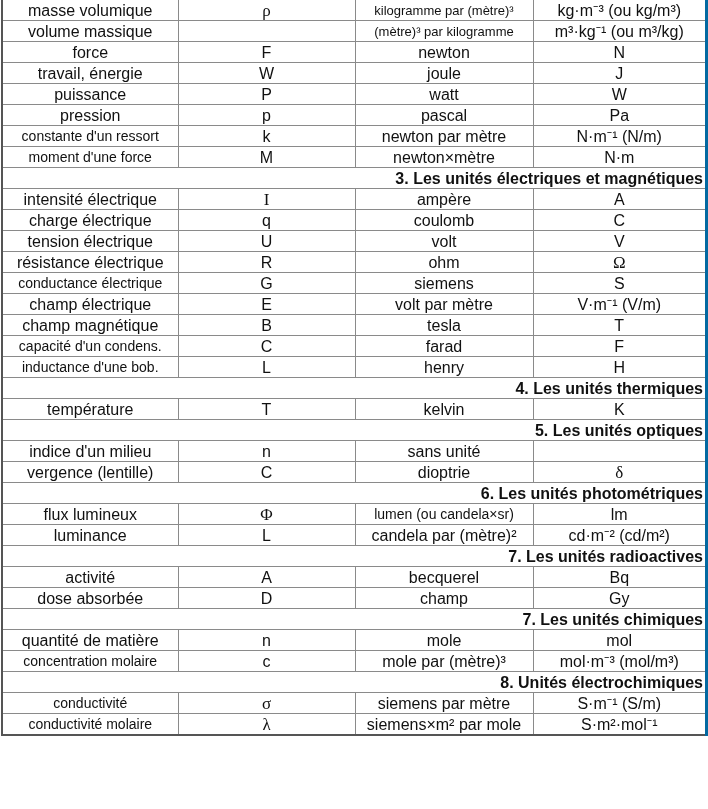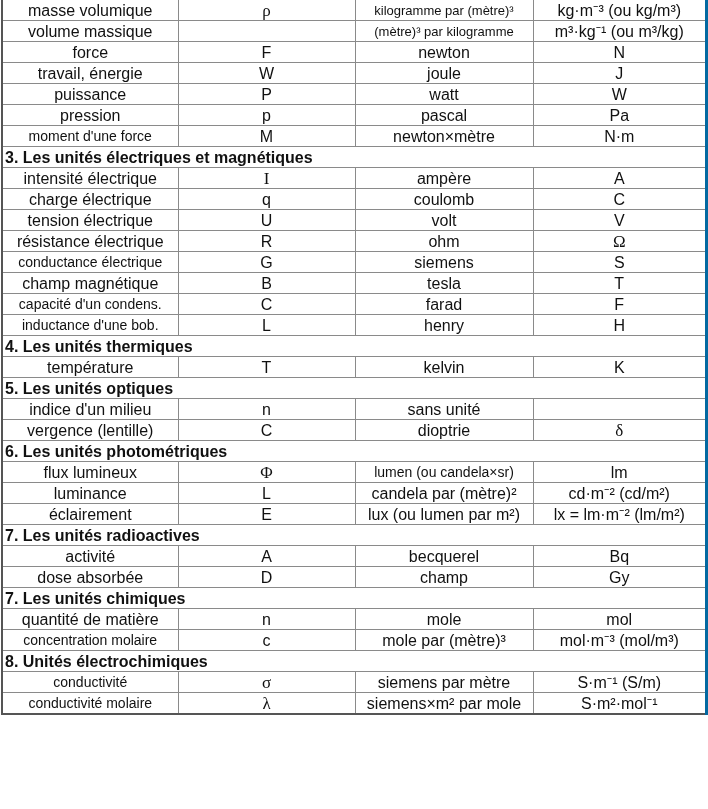--- a/index.html
+++ b/index.html
@@ -12,21 +12,21 @@
   table.units col.c1 { width: 176px; }
   table.units col.c2 { width: 177px; }
   table.units col.c3 { width: 178px; }
   table.units col.c4 { width: 175px; }
   table.units td {
     border: 1px solid #8a8a8a; height: 20px; padding: 0 2px;
     text-align: center; vertical-align: middle; line-height: 19px;
     white-space: nowrap; overflow: hidden;
   }
   table.units tr.section td {
-    font-weight: bold; text-align: left; font-size: 16px;
+    font-weight: bold; text-align: right; font-size: 16px;
   }
   td.sm { font-size: 14px; }
   td.xs { font-size: 13px; }
   td.serif { font-family: "Liberation Serif", serif; font-size: 17px; }
   table.units { border-left: 2px solid #555; border-right: 6px solid #0369a1; border-bottom: 2px solid #555; }
 </style>
 </head>
 <body>
 
 <table class="units">
@@ -67,20 +67,26 @@
     <td>watt</td>
     <td>W</td>
   </tr>
       <tr>
     <td>pression</td>
     <td>p</td>
     <td>pascal</td>
     <td>Pa</td>
   </tr>
       <tr>
+    <td class="sm">constante d'un ressort</td>
+    <td>k</td>
+    <td>newton par mètre</td>
+    <td>N·m⁻¹ (N/m)</td>
+  </tr>
+      <tr>
     <td class="sm">moment d'une force</td>
     <td>M</td>
     <td>newton×mètre</td>
     <td>N·m</td>
   </tr>
       <tr class="section">
     <td colspan="4">3. Les unités électriques et magnétiques</td>
   </tr>
       <tr>
     <td>intensité électrique</td>
@@ -106,20 +112,26 @@
     <td>ohm</td>
     <td class="serif">Ω</td>
   </tr>
       <tr>
     <td class="sm">conductance électrique</td>
     <td>G</td>
     <td>siemens</td>
     <td>S</td>
   </tr>
       <tr>
+    <td>champ électrique</td>
+    <td>E</td>
+    <td>volt par mètre</td>
+    <td>V·m⁻¹ (V/m)</td>
+  </tr>
+      <tr>
     <td>champ magnétique</td>
     <td>B</td>
     <td>tesla</td>
     <td>T</td>
   </tr>
       <tr>
     <td class="sm">capacité d'un condens.</td>
     <td>C</td>
     <td>farad</td>
     <td>F</td>
@@ -162,26 +174,20 @@
     <td class="serif">Φ</td>
     <td class="sm">lumen (ou candela×sr)</td>
     <td>lm</td>
   </tr>
       <tr>
     <td>luminance</td>
     <td>L</td>
     <td>candela par (mètre)²</td>
     <td>cd·m⁻² (cd/m²)</td>
   </tr>
-      <tr>
-    <td>éclairement</td>
-    <td>E</td>
-    <td>lux (ou lumen par m²)</td>
-    <td>lx = lm·m⁻² (lm/m²)</td>
-  </tr>
       <tr class="section">
     <td colspan="4">7. Les unités radioactives</td>
   </tr>
       <tr>
     <td>activité</td>
     <td>A</td>
     <td>becquerel</td>
     <td>Bq</td>
   </tr>
       <tr>

